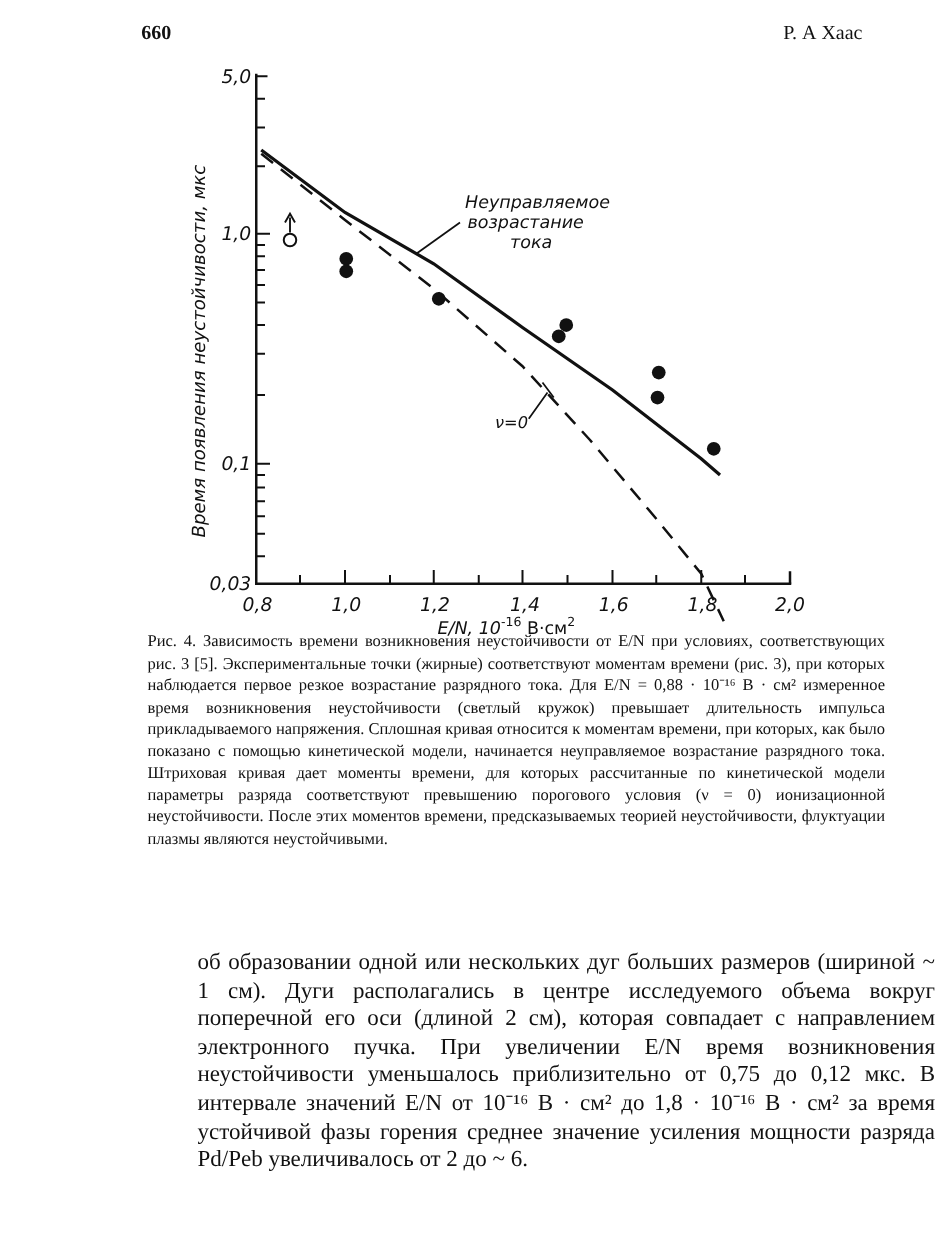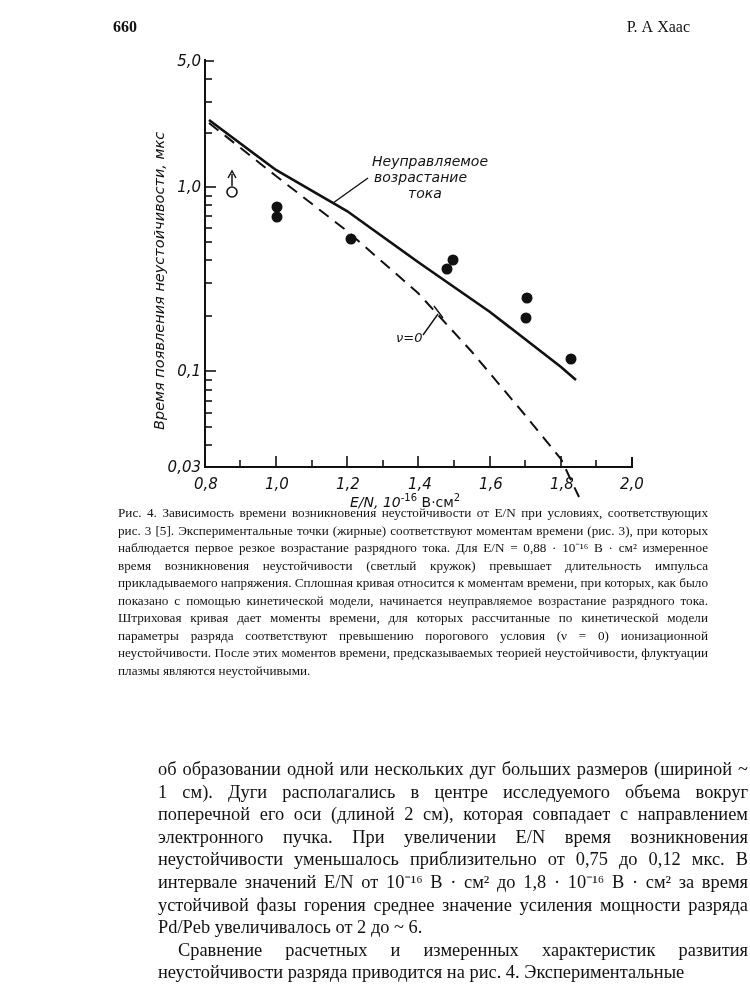--- a/index.html
+++ b/index.html
@@ -112,14 +112,13 @@
     <path d="M228,178 L232,171 L236,178" stroke="#111" stroke-width="1.5" fill="none"></path>
   </g>
 </svg>
 
 <div class="caption">
   <p>Рис. 4. Зависимость времени возникновения неустойчивости от E/N при условиях, соответствующих рис. 3 [5]. Экспериментальные точки (жирные) соответствуют моментам времени (рис. 3), при которых наблюдается первое резкое возрастание разрядного тока. Для E/N = 0,88 · 10⁻¹⁶ В · см² измеренное время возникновения неустойчивости (светлый кружок) превышает длительность импульса прикладываемого напряжения. Сплошная кривая относится к моментам времени, при которых, как было показано с помощью кинетической модели, начинается неуправляемое возрастание разрядного тока. Штриховая кривая дает моменты времени, для которых рассчитанные по кинетической модели параметры разряда соответствуют превышению порогового условия (ν = 0) ионизационной неустойчивости. После этих моментов времени, предсказываемых теорией неустойчивости, флуктуации плазмы являются неустойчивыми.</p>
 </div>
 
 <div class="body-text">
   <p>об образовании одной или нескольких дуг больших размеров (шириной ~ 1 см). Дуги располагались в центре исследуемого объема вокруг поперечной его оси (длиной 2 см), которая совпадает с направлением электронного пучка. При увеличении E/N время возникновения неустойчивости уменьшалось приблизительно от 0,75 до 0,12 мкс. В интервале значений E/N от 10⁻¹⁶ В · см² до 1,8 · 10⁻¹⁶ В · см² за время устойчивой фазы горения среднее значение усиления мощности разряда Pd/Peb увеличивалось от 2 до ~ 6.</p>
-  <p class="indent">Сравнение расчетных и измеренных характеристик развития неустойчивости разряда приводится на рис. 4. Экспериментальные</p>
 </div>
 
 </body></html>

